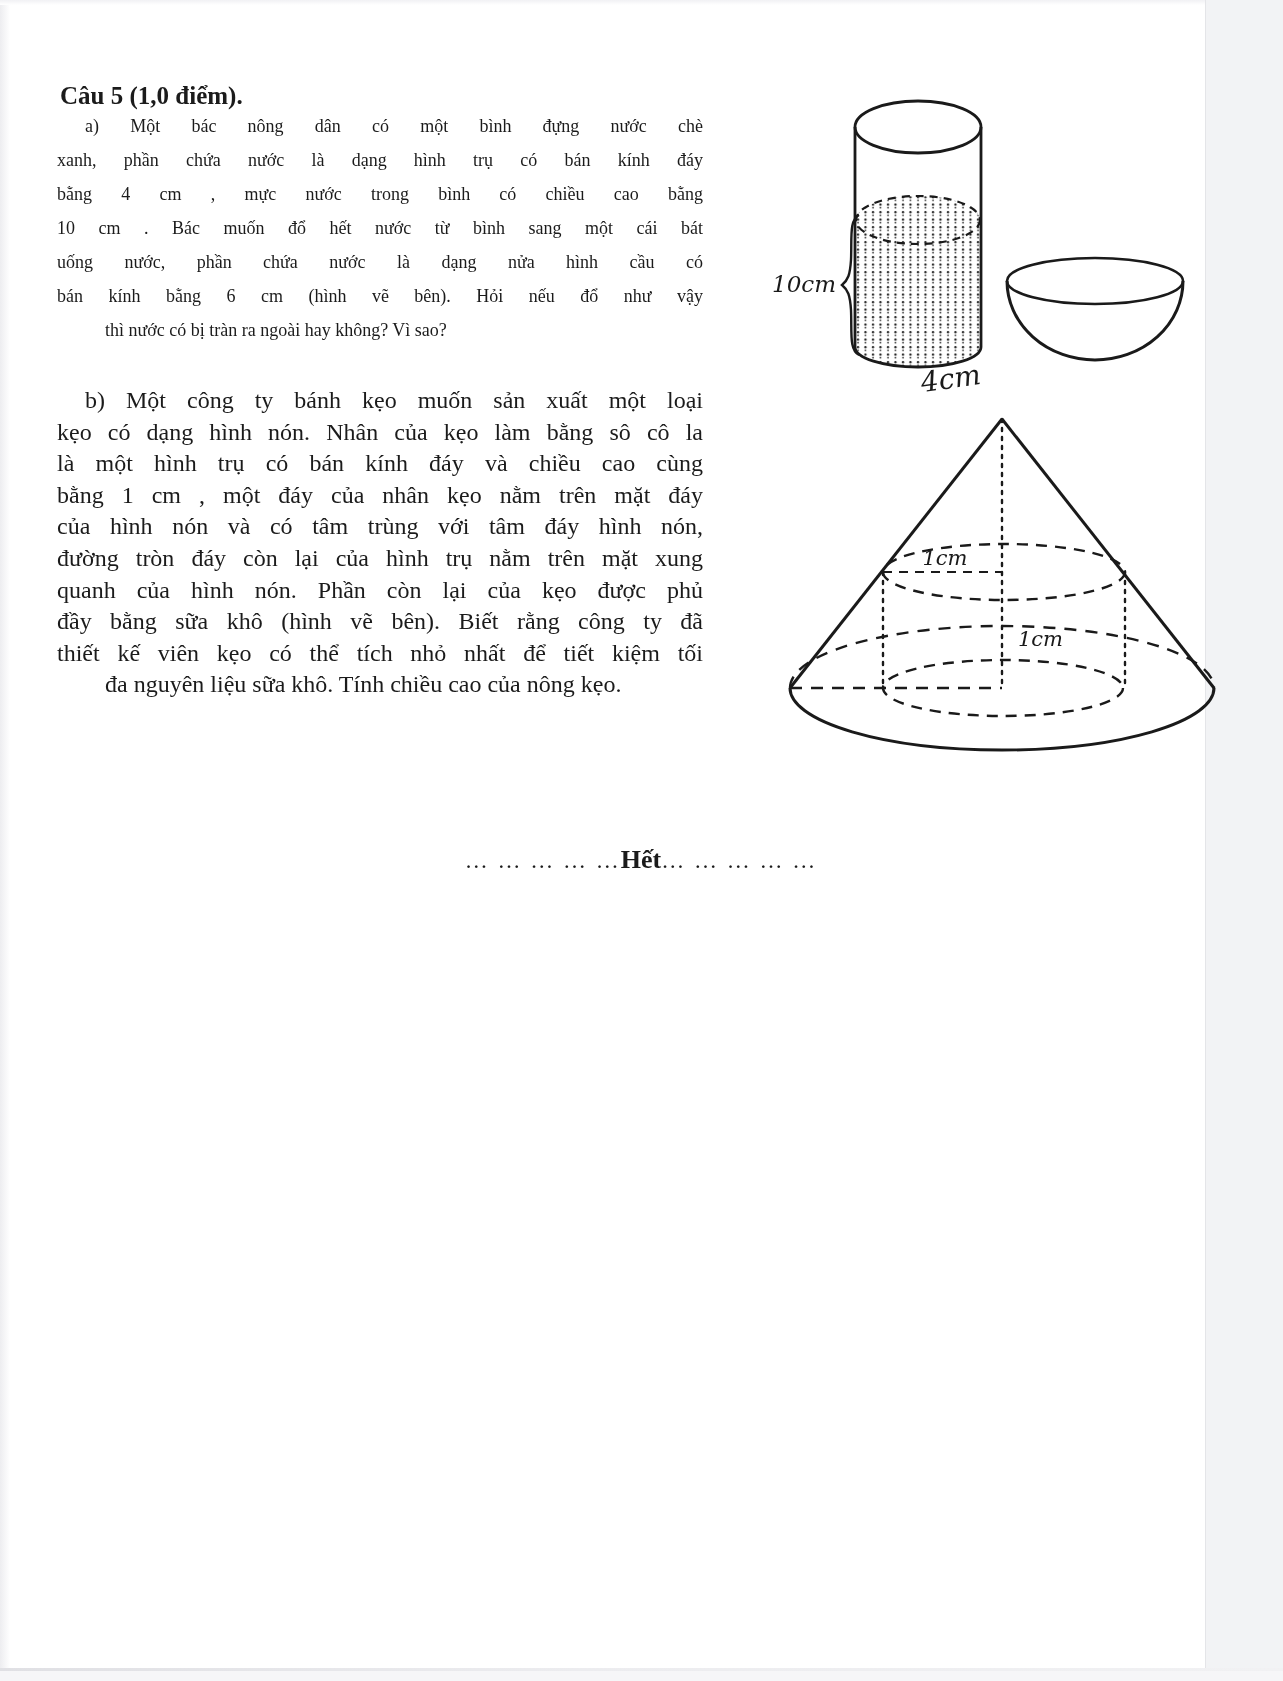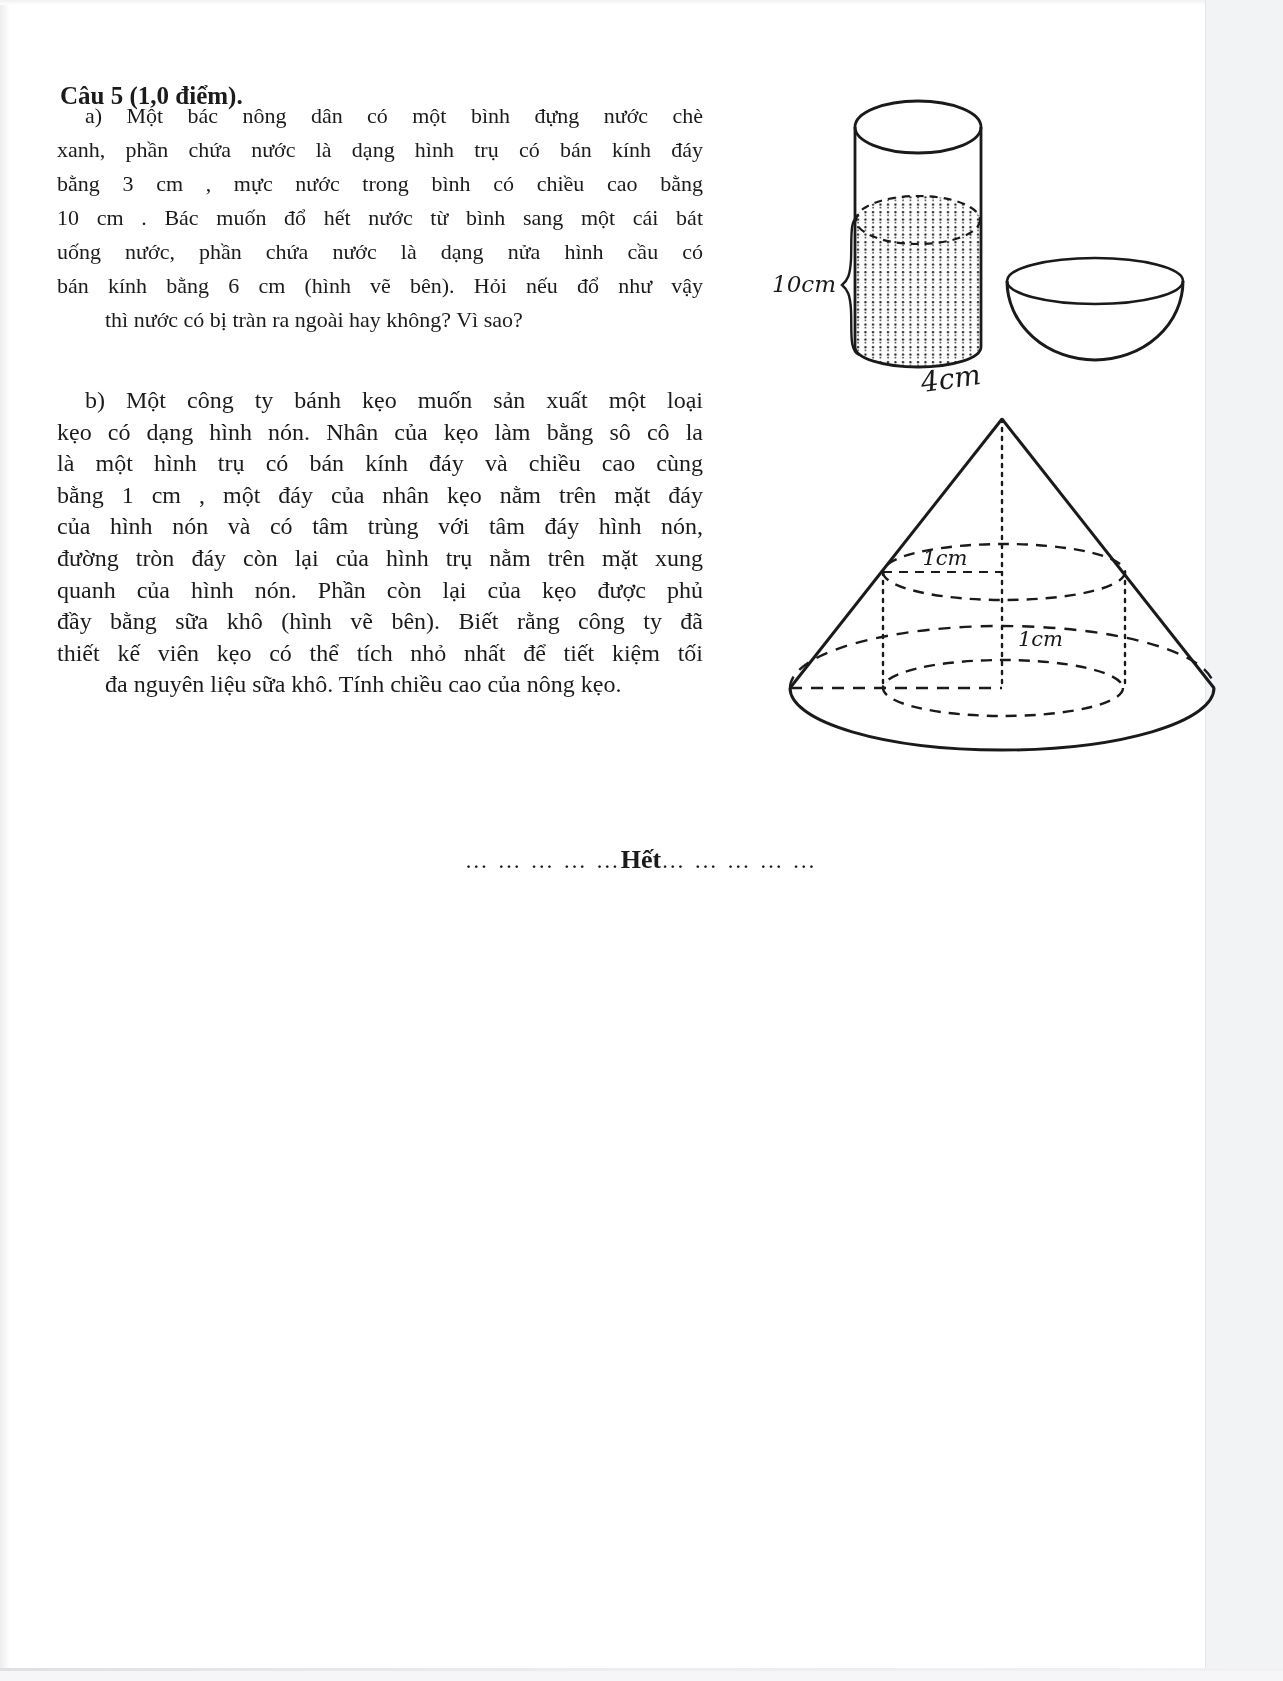--- a/index.html
+++ b/index.html
@@ -15,21 +15,21 @@
     background:linear-gradient(to bottom,#f1f1f4,#ffffff);}
   .edge-right{position:absolute;left:1205px;top:0;width:78px;height:1681px;
     background:#f2f3f5;border-left:1px solid #e4e5e8;}
   .edge-bottom-line{position:absolute;left:0;top:1668px;width:1283px;height:3px;
     background:linear-gradient(to right,#e0e0e4,#ececef 45%,#f1f1f3);}
   .edge-bottom{position:absolute;left:0;top:1671px;width:1283px;height:10px;background:#f6f6f8;}
 
   .title{position:absolute;left:60px;top:66px;font-size:25px;font-weight:bold;margin-top:16px;}
 
   .para{position:absolute;left:57px;width:646px;}
-  #part-a{top:99px;font-size:22px;}
+  #part-a{top:109px;font-size:18px;}
   #part-a .jline{height:34px;line-height:34px;}
   #part-b{top:385px;font-size:24px;}
   #part-b .jline{height:31.6px;line-height:31.6px;}
   .jline{text-align:justify;text-align-last:justify;white-space:nowrap;}
   .jline.indent{text-indent:28px;}
   .jline.last{text-align-last:left;white-space:normal;margin-left:48px;}
 
   .footer{position:absolute;left:0;top:845px;width:1282px;text-align:center;
     font-size:23px;letter-spacing:2px;}
   .footer .het{font-weight:bold;font-size:26px;letter-spacing:0;}
@@ -46,21 +46,21 @@
 <div class="edge-top"></div>
 <div class="edge-right"></div>
 <div class="edge-bottom-line"></div>
 <div class="edge-bottom"></div>
 
 <div class="title">Câu 5 (1,0 điểm).</div>
 
 <div class="para" id="part-a">
   <div class="jline indent">a) Một bác nông dân có một bình đựng nước chè</div>
   <div class="jline">xanh, phần chứa nước là dạng hình trụ có bán kính đáy</div>
-  <div class="jline">bằng 3 cm , mực nước trong bình có chiều cao bằng</div>
+  <div class="jline">bằng 4 cm , mực nước trong bình có chiều cao bằng</div>
   <div class="jline">10 cm . Bác muốn đổ hết nước từ bình sang một cái bát</div>
   <div class="jline">uống nước, phần chứa nước là dạng nửa hình cầu có</div>
   <div class="jline">bán kính bằng 6 cm (hình vẽ bên). Hỏi nếu đổ như vậy</div>
   <div class="jline last">thì nước có bị tràn ra ngoài hay không? Vì sao?</div>
 </div>
 
 <div class="para" id="part-b">
   <div class="jline indent">b) Một công ty bánh kẹo muốn sản xuất một loại</div>
   <div class="jline">kẹo có dạng hình nón. Nhân của kẹo làm bằng sô cô la</div>
   <div class="jline">là một hình trụ có bán kính đáy và chiều cao cùng</div>

